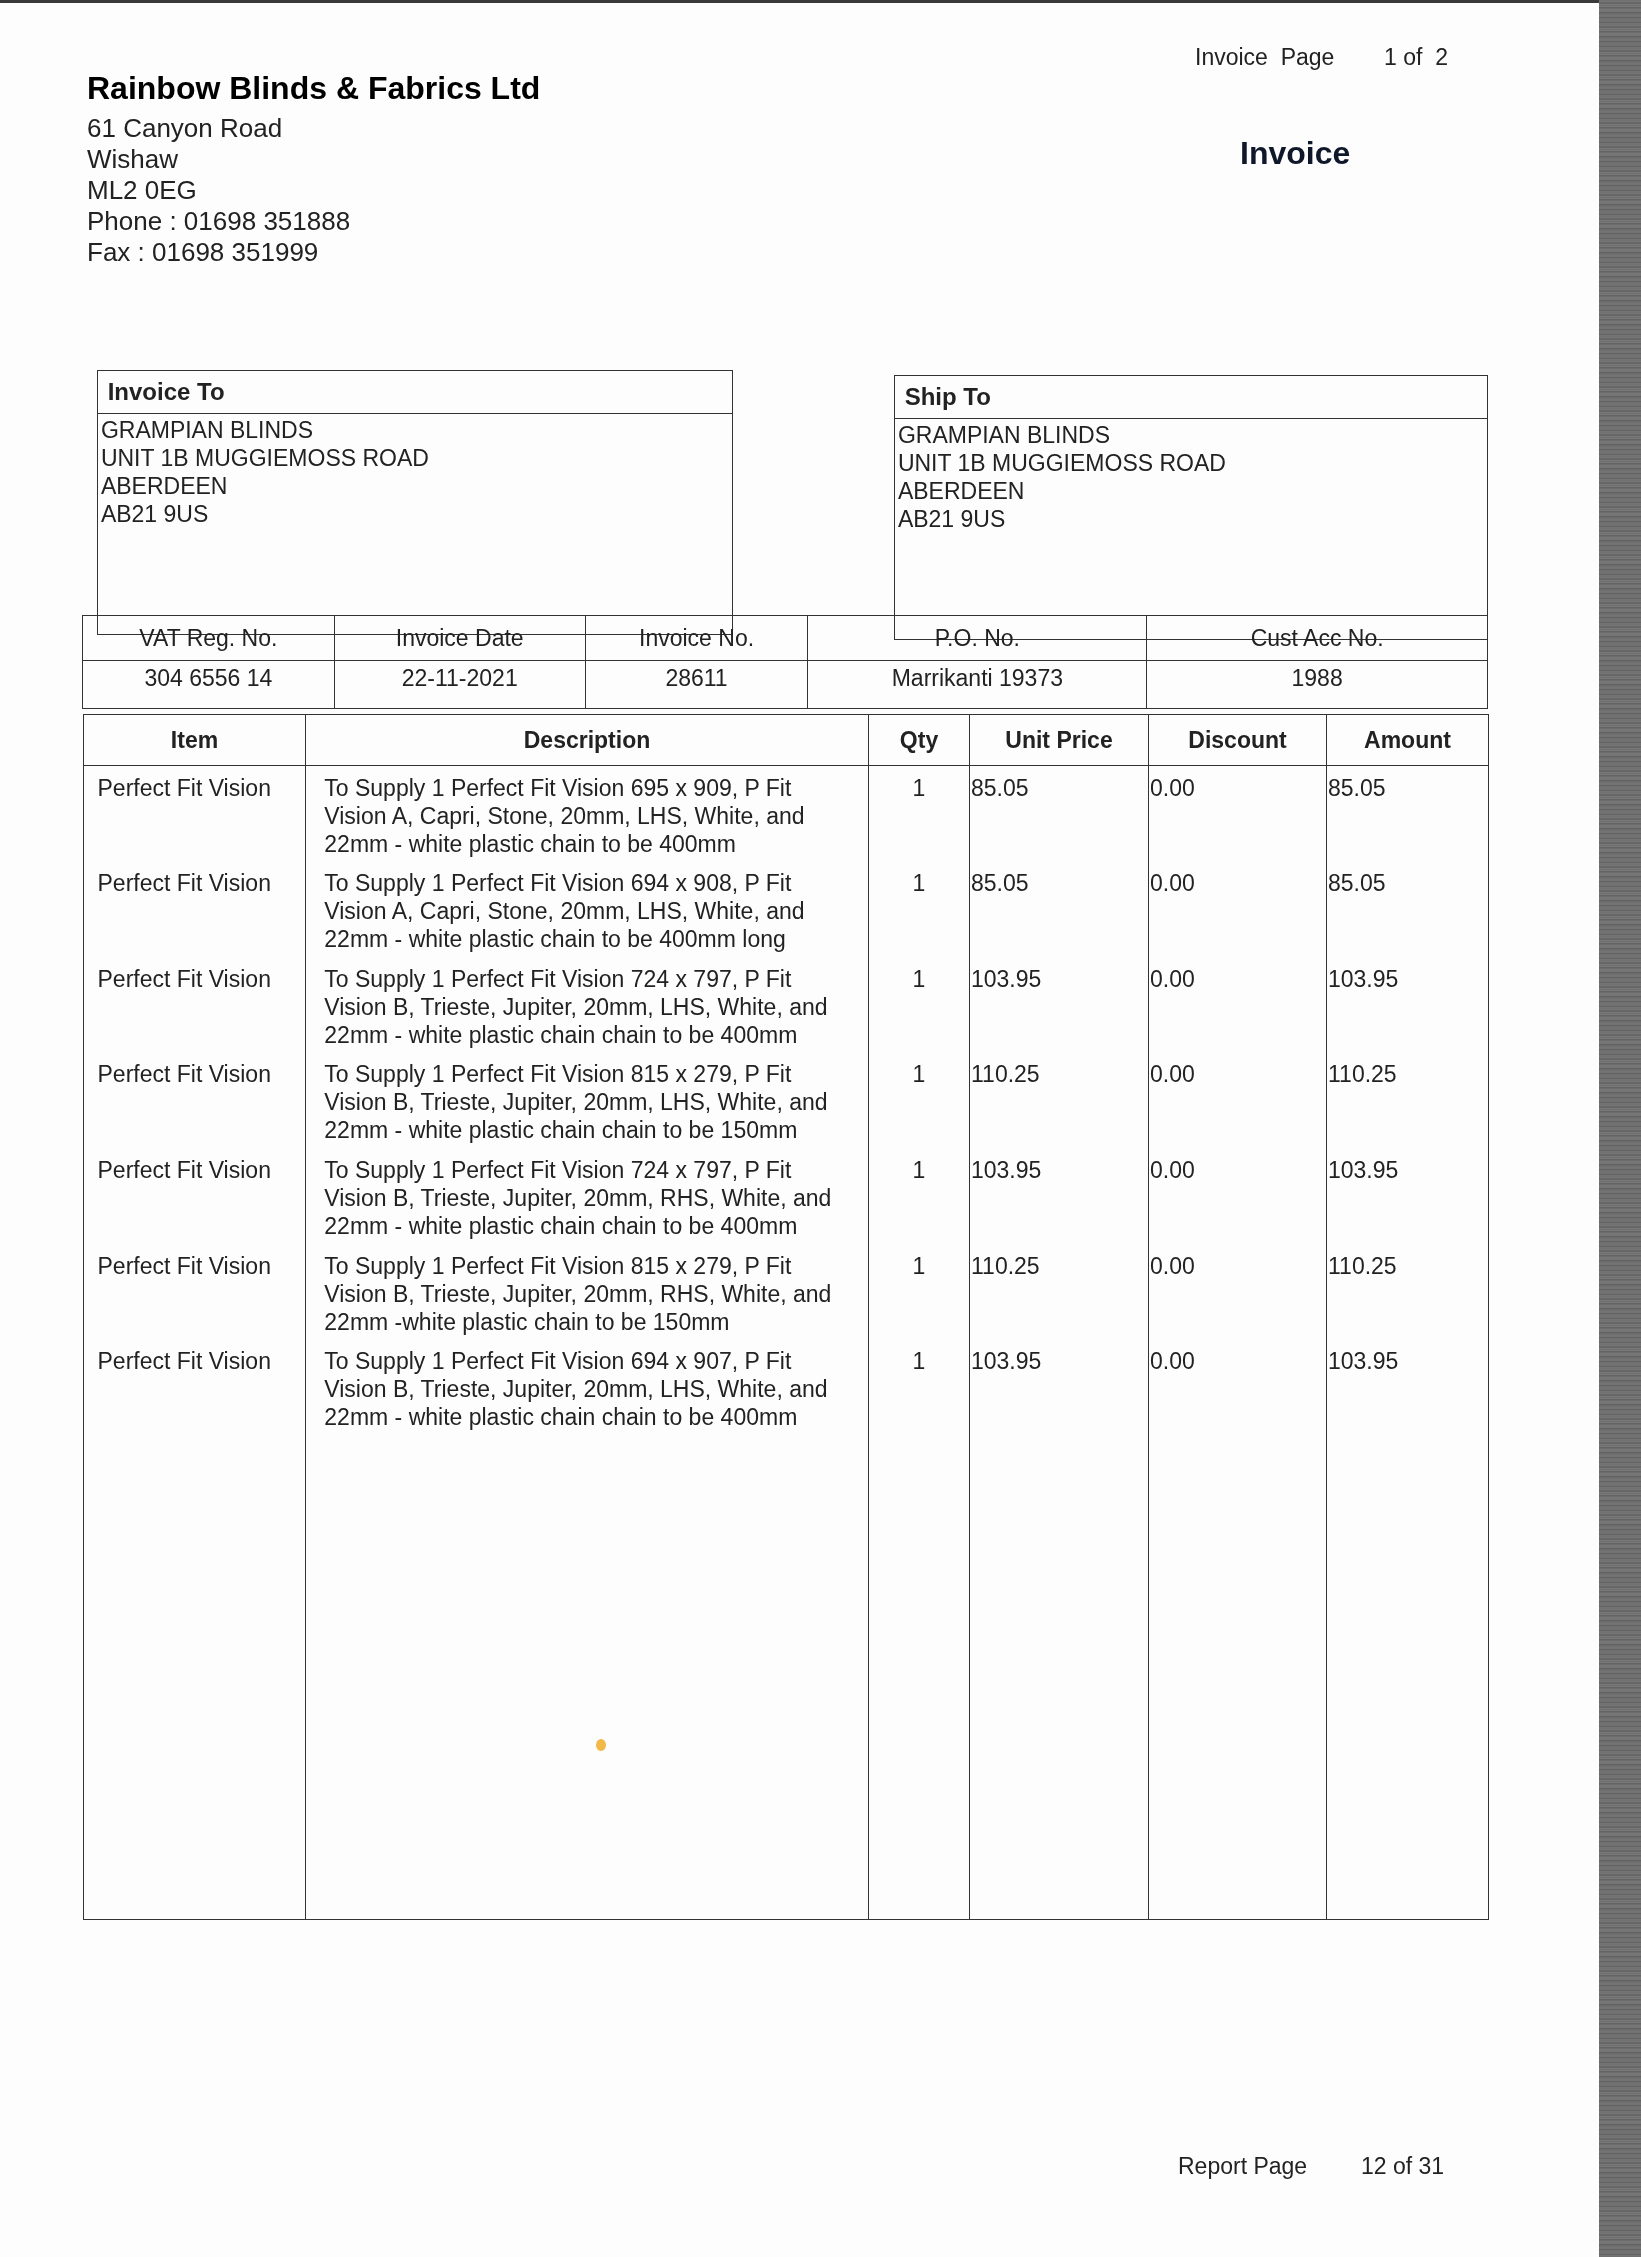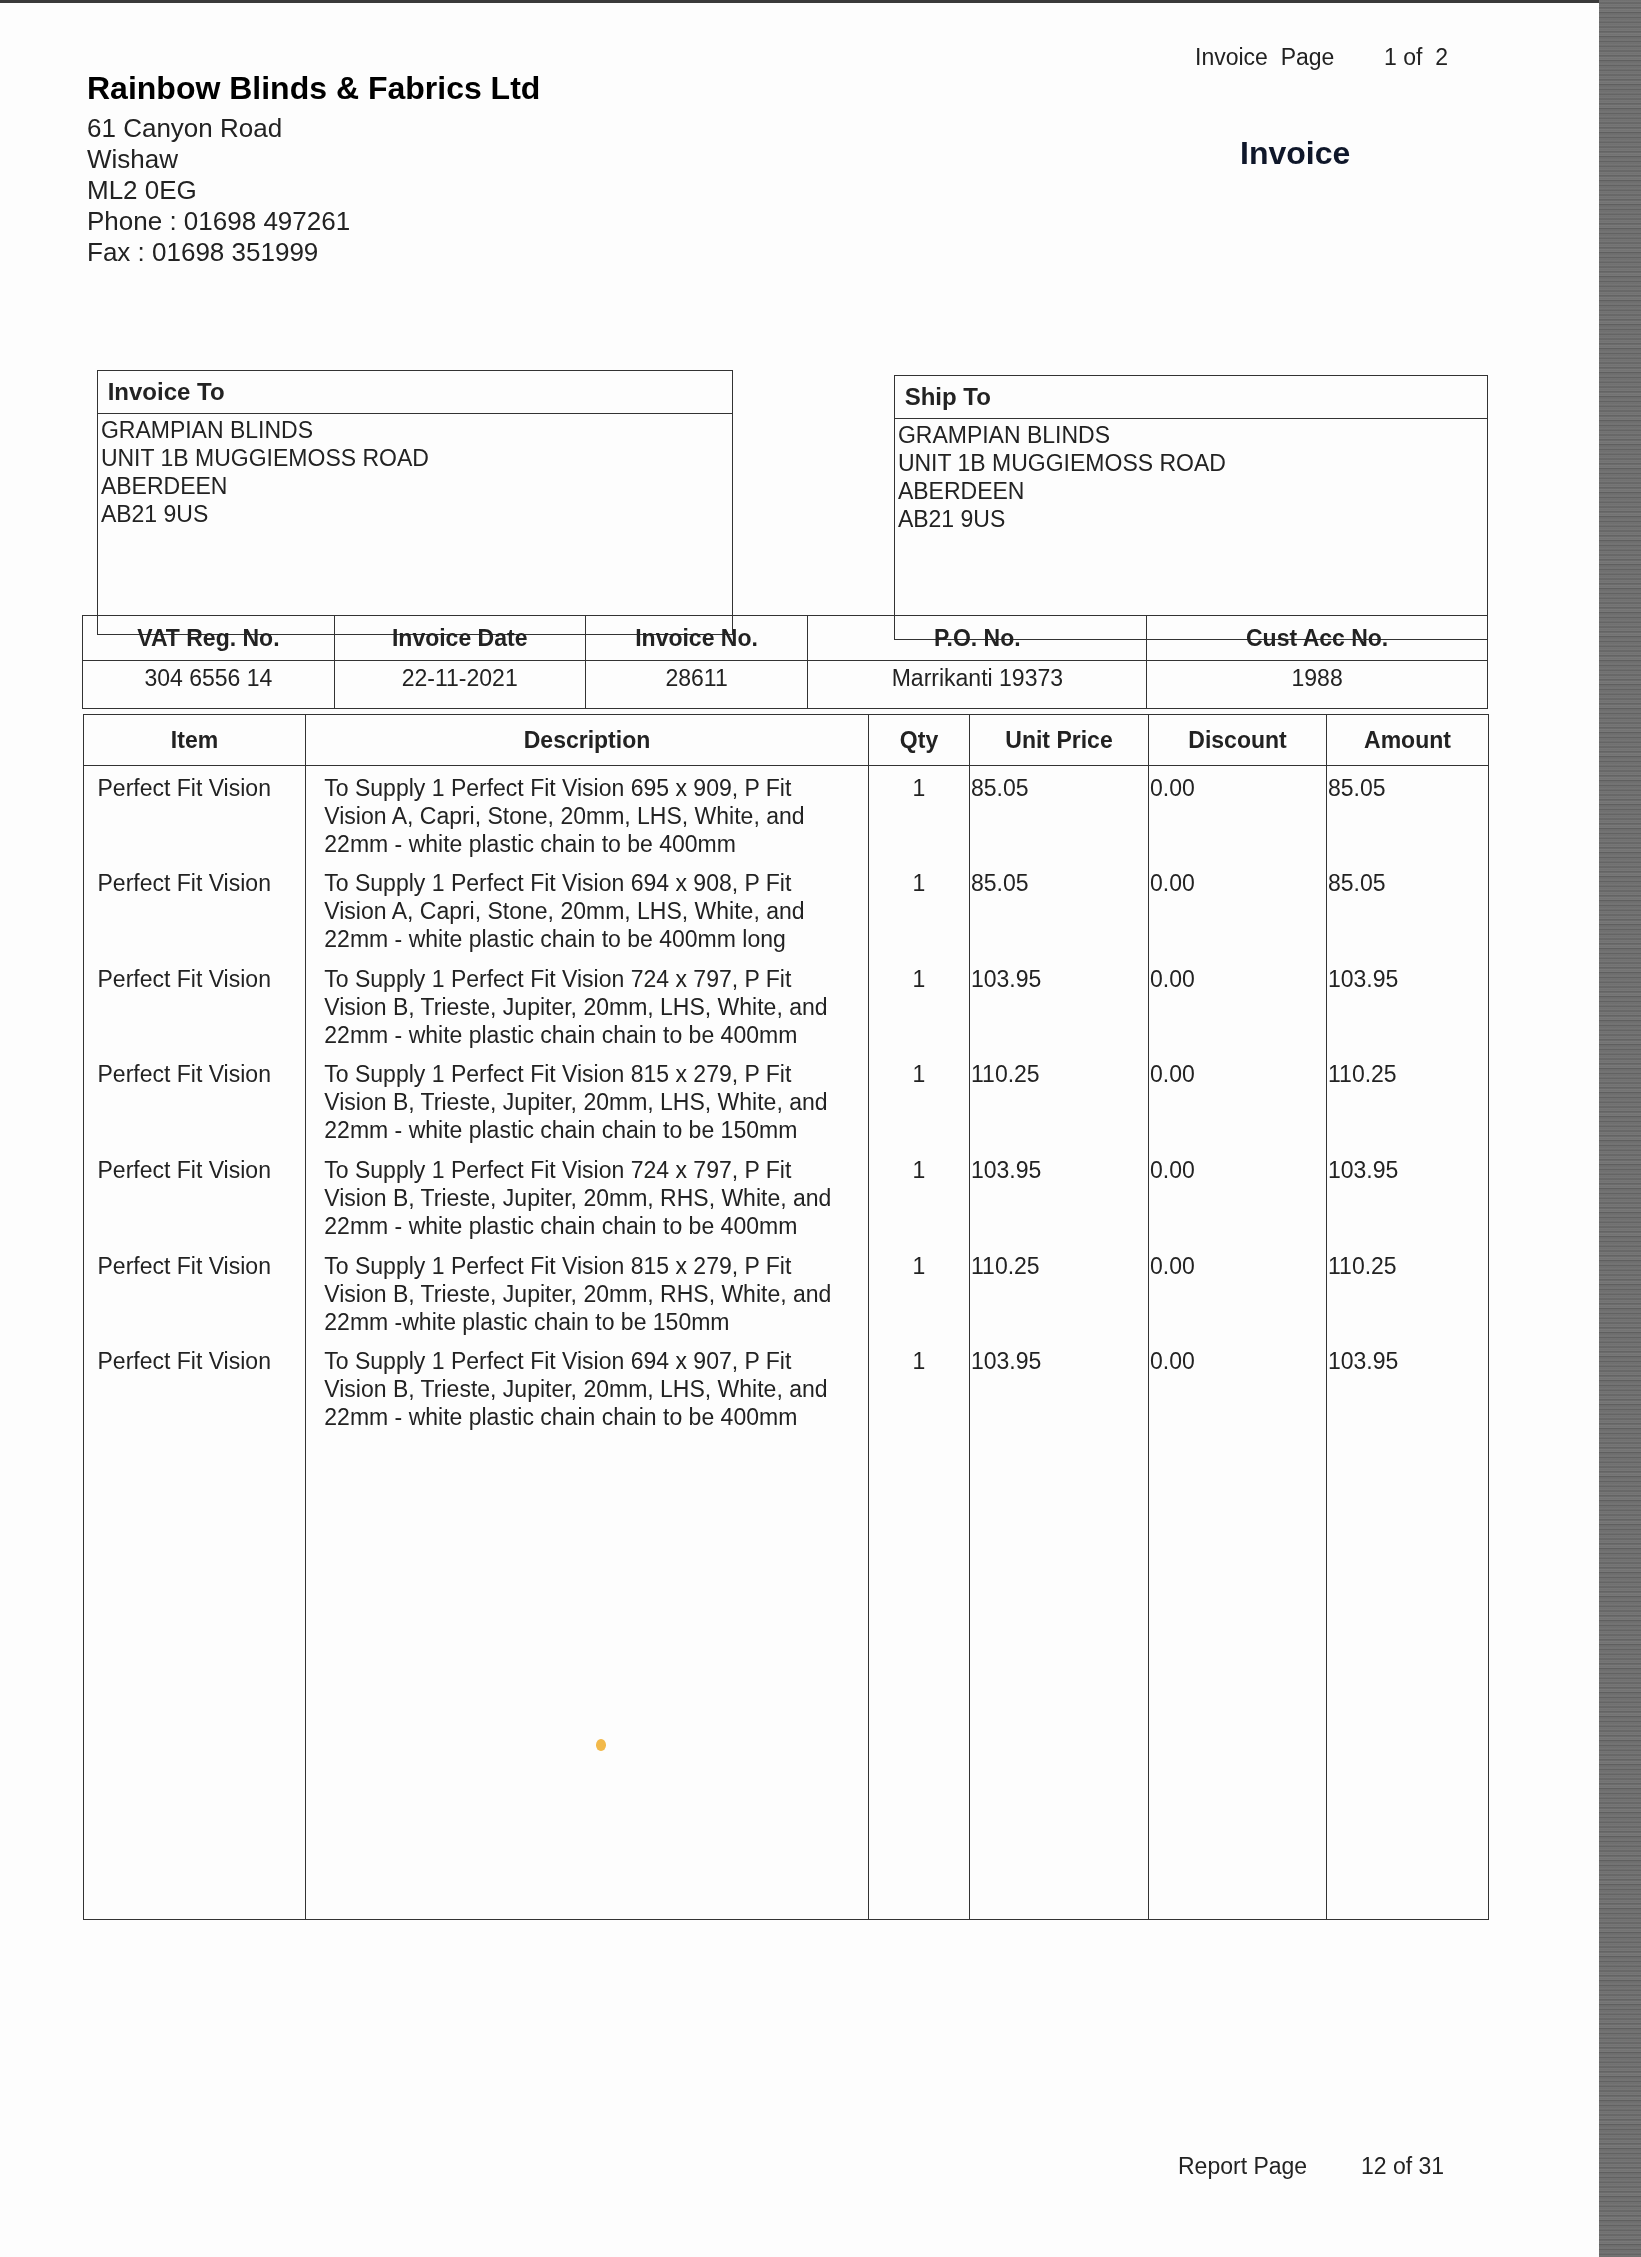--- a/index.html
+++ b/index.html
@@ -23,21 +23,21 @@
   .page-num { left: 1384px; top: 44px; font-size: 23px; color: #222; }
   .doc-title { left: 1240px; top: 135px; font-size: 32px; font-weight: bold; color: #0f172a; }
 
   .addr-box { border: 1.9px solid #333; background: transparent; margin-top: 35px; }
   .addr-head { height: 42px; border-bottom: 1.9px solid #333; font-weight: bold; font-size: 24px; padding-left: 9.7px; line-height: 42px; color: #222; }
   .addr-body { padding-left: 2.9px; padding-top: 1.9px; font-size: 23px; line-height: 28px; color: #222; }
 
   table { border-collapse: collapse; }
   .info-table { position: absolute; left: 82px; top: 615px; width: 1406px; }
   .info-table td, .info-table th { border: 1.9px solid #333; text-align: center; font-size: 23px; color: #222; }
-  .info-table th { height: 42px; font-weight: bold; }
+  .info-table th { height: 42px; font-weight: normal; }
   .info-table td { height: 42px; vertical-align: top; padding-top: 3.9px; }
 
   .items-table { position: absolute; left: 83px; top: 714px; width: 1405px; height: 1206px; table-layout: fixed; }
   .items-table th { border: 1.9px solid #333; font-weight: bold; font-size: 23px; height: 48px; text-align: center; color: #222; }
   .items-table td { border-left: 1.9px solid #333; border-right: 1.9px solid #333; vertical-align: top; font-size: 23px; color: #222; line-height: 28px; }
   .items-table tr.item td { padding-top: 7.7px; padding-bottom: 3.9px; }
   .items-table tr.filler td { border-bottom: 1.9px solid #333; }
   .col-item { padding-left: 13.5px; white-space: nowrap; }
   .col-desc { padding-left: 18.3px; padding-right: 11.6px; }
   .col-qty { text-align: center; }
@@ -50,21 +50,21 @@
 <body>
 
 <div class="scan-top"></div>
 <div class="scan-strip"></div>
 <div class="speck"></div>
 
 <div class="abs company-name">Rainbow Blinds &amp; Fabrics Ltd</div>
 <div class="abs company-line" style="top:113px">61 Canyon Road</div>
 <div class="abs company-line" style="top:144px">Wishaw</div>
 <div class="abs company-line" style="top:175px">ML2 0EG</div>
-<div class="abs company-line" style="top:206px">Phone : 01698 497261</div>
+<div class="abs company-line" style="top:206px">Phone : 01698 351888</div>
 <div class="abs company-line" style="top:237px">Fax : 01698 351999</div>
 
 <div class="abs page-label" style="white-space:pre">Invoice  Page</div>
 <div class="abs page-num" style="white-space:pre">1 of  2</div>
 <div class="abs doc-title">Invoice</div>
 
 <div class="abs addr-box" style="left:97px; top:335px; width:634px; height:263px;">
   <div class="addr-head">Invoice To</div>
   <div class="addr-body">
     <div>GRAMPIAN BLINDS</div>

